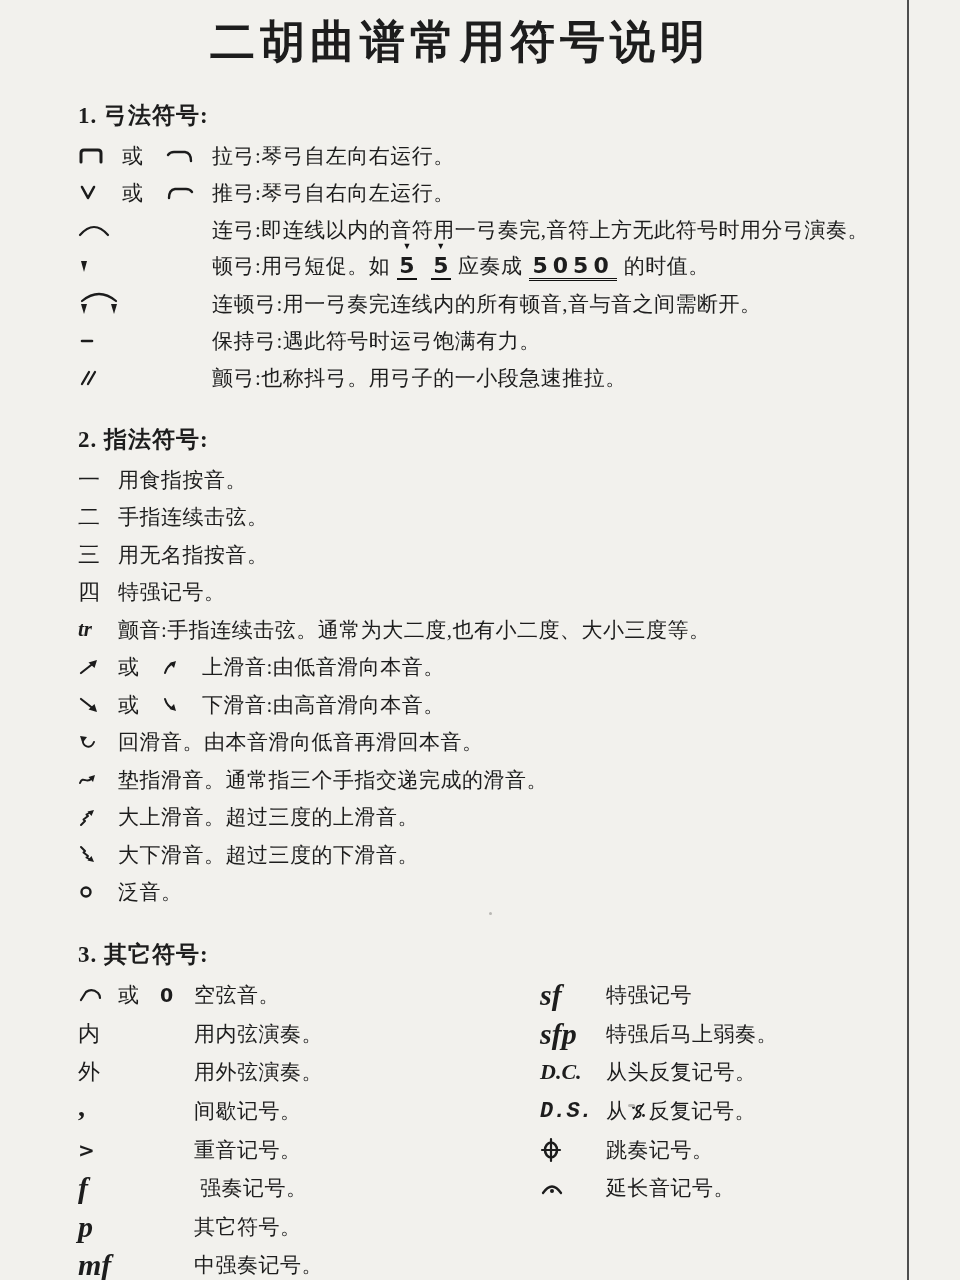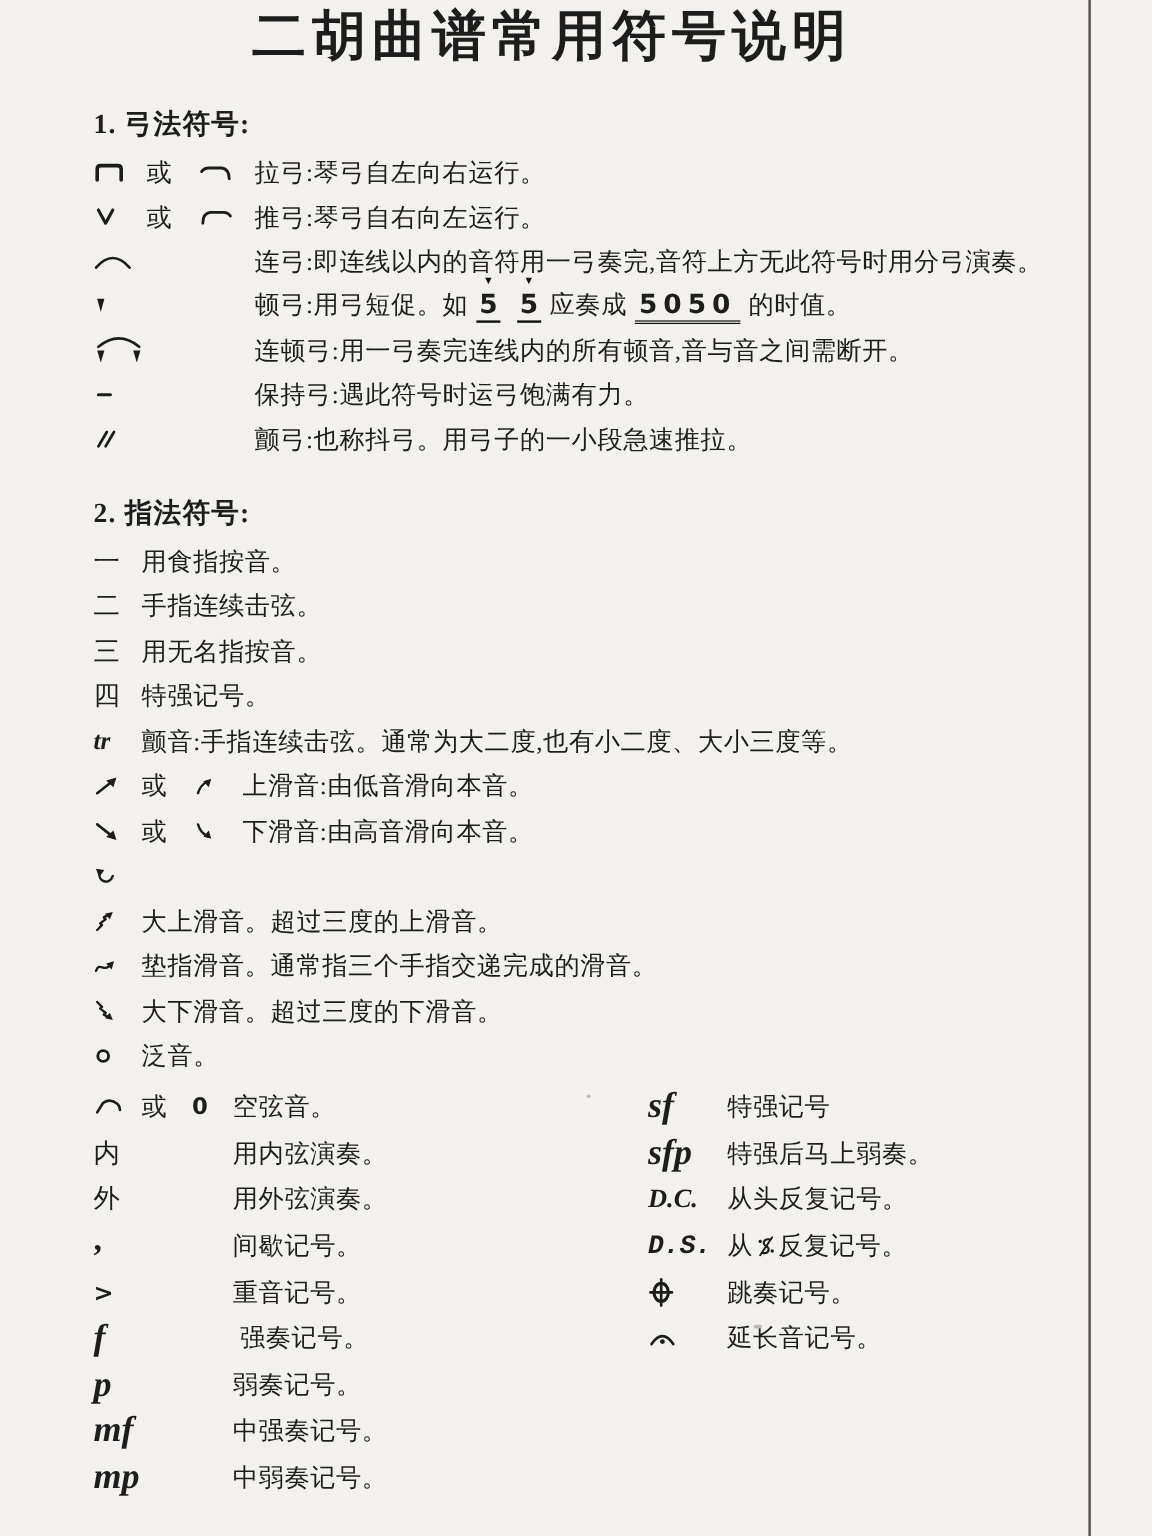--- a/index.html
+++ b/index.html
@@ -7,21 +7,21 @@
     width:960px;height:1280px;
     background:#f2f1ed;
     font-family:"Liberation Serif",serif;
     color:#1d1d1d;
     overflow:hidden;
   }
   .page{position:relative;width:960px;height:1280px;overflow:hidden;}
   .vline{position:absolute;left:907px;top:0;width:2px;height:1280px;background:#4e4e4e;}
 
   .title{
-    width:920px;text-align:center;
+    padding-top:12px;width:920px;text-align:center;
     font-size:45px;font-weight:900;letter-spacing:5px;
     font-family:"Liberation Serif",serif;
   }
   .sec{margin-left:78px;margin-right:60px;margin-top:28px;}
   .sec-heading{
     font-size:23px;font-weight:bold;margin:16px 0 6px 0;letter-spacing:1px;
   }
   #sec1 .sec-heading{margin-top:20px;}
 
   .row{display:flex;align-items:center;}
@@ -223,62 +223,66 @@
       <span class="desc">下滑音:由高音滑向本音。</span>
     </div>
 
     <div class="row s2row">
       <span class="c1s2">
         <svg class="icon" width="20" height="17" viewBox="0 0 20 17">
           <path class="stroke" stroke-width="2" d="M5,4 C3,13 13,16 16,8"></path>
           <path class="fill" d="M2,2 L9,3 L4.5,9 Z"></path>
         </svg>
       </span>
+      <span class="desc">回滑音。由本音滑向低音再滑回本音。</span>
+    </div>
+
+    <div class="row s2row">
+      <span class="c1s2">
+        <svg class="icon" width="20" height="15" viewBox="0 0 20 15">
+          <path class="stroke" stroke-width="2" d="M2,11 C5,3 9,13 14,6"></path>
+          <path class="fill" d="M17,3 L10.5,5 L15,10 Z"></path>
+        </svg>
+      </span>
+      <span class="desc">垫指滑音。通常指三个手指交递完成的滑音。</span>
     </div>
 
     <div class="row s2row">
       <span class="c1s2">
         <svg class="icon" width="20" height="19" viewBox="0 0 20 19">
           <path class="stroke" stroke-width="2" d="M3,17 L7,13 L5.5,11.5 L10,8 L8.5,6.5 L13,4"></path>
           <path class="fill" d="M16,2 L9.5,3.5 L13.5,8 Z"></path>
         </svg>
       </span>
       <span class="desc">大上滑音。超过三度的上滑音。</span>
     </div>
 
     <div class="row s2row">
       <span class="c1s2">
-        <svg class="icon" width="20" height="15" viewBox="0 0 20 15">
-          <path class="stroke" stroke-width="2" d="M2,11 C5,3 9,13 14,6"></path>
-          <path class="fill" d="M17,3 L10.5,5 L15,10 Z"></path>
-        </svg>
-      </span>
-      <span class="desc">垫指滑音。通常指三个手指交递完成的滑音。</span>
-    </div>
-
-    <div class="row s2row">
-      <span class="c1s2">
         <svg class="icon" width="20" height="19" viewBox="0 0 20 19">
           <path class="stroke" stroke-width="2" d="M3,2 L7,6 L5.5,7.5 L10,11 L8.5,12.5 L13,15"></path>
           <path class="fill" d="M16,17 L9.5,15.5 L13.5,11 Z"></path>
         </svg>
       </span>
       <span class="desc">大下滑音。超过三度的下滑音。</span>
     </div>
 
     <div class="row s2row">
       <span class="c1s2">
         <svg class="icon" width="16" height="16" viewBox="0 0 16 16">
             <circle class="stroke" stroke-width="2.4" cx="8" cy="8" r="4.5"></circle>
           </svg>
       </span>
       <span class="desc">泛音。</span>
     </div>
   </div>
 
+  <div class="sec" id="sec3h" style="margin-bottom:0;">
+    <div class="sec-heading">3. 其它符号:</div>
+  </div>
 
   <div class="cols">
     <div class="colL">
 
       <div class="row s3row">
         <span class="c1s3">
           <span style="width:40px;display:flex;">
             <svg class="icon" width="26" height="16" viewBox="0 0 26 16">
                 <path class="stroke" stroke-width="2.2" d="M3,13 L8,5 Q14,1 20,6 Q22,8 22,11"></path>
               </svg>
@@ -304,21 +308,21 @@
       <div class="row s3row">
         <span class="c1s3 accent-sym">&gt;</span>
         <span class="desc">重音记号。</span>
       </div>
       <div class="row s3row">
         <span class="c1s3 dyn">f</span>
         <span class="desc" style="padding-left:6px;">强奏记号。</span>
       </div>
       <div class="row s3row">
         <span class="c1s3 dyn">p</span>
-        <span class="desc">弱奏记号。</span>
+        <span class="desc">其它符号。</span>
       </div>
       <div class="row s3row">
         <span class="c1s3 dyn">mf</span>
         <span class="desc">中强奏记号。</span>
       </div>
       <div class="row s3row">
         <span class="c1s3 dyn">mp</span>
         <span class="desc">中弱奏记号。</span>
       </div>
     </div>

